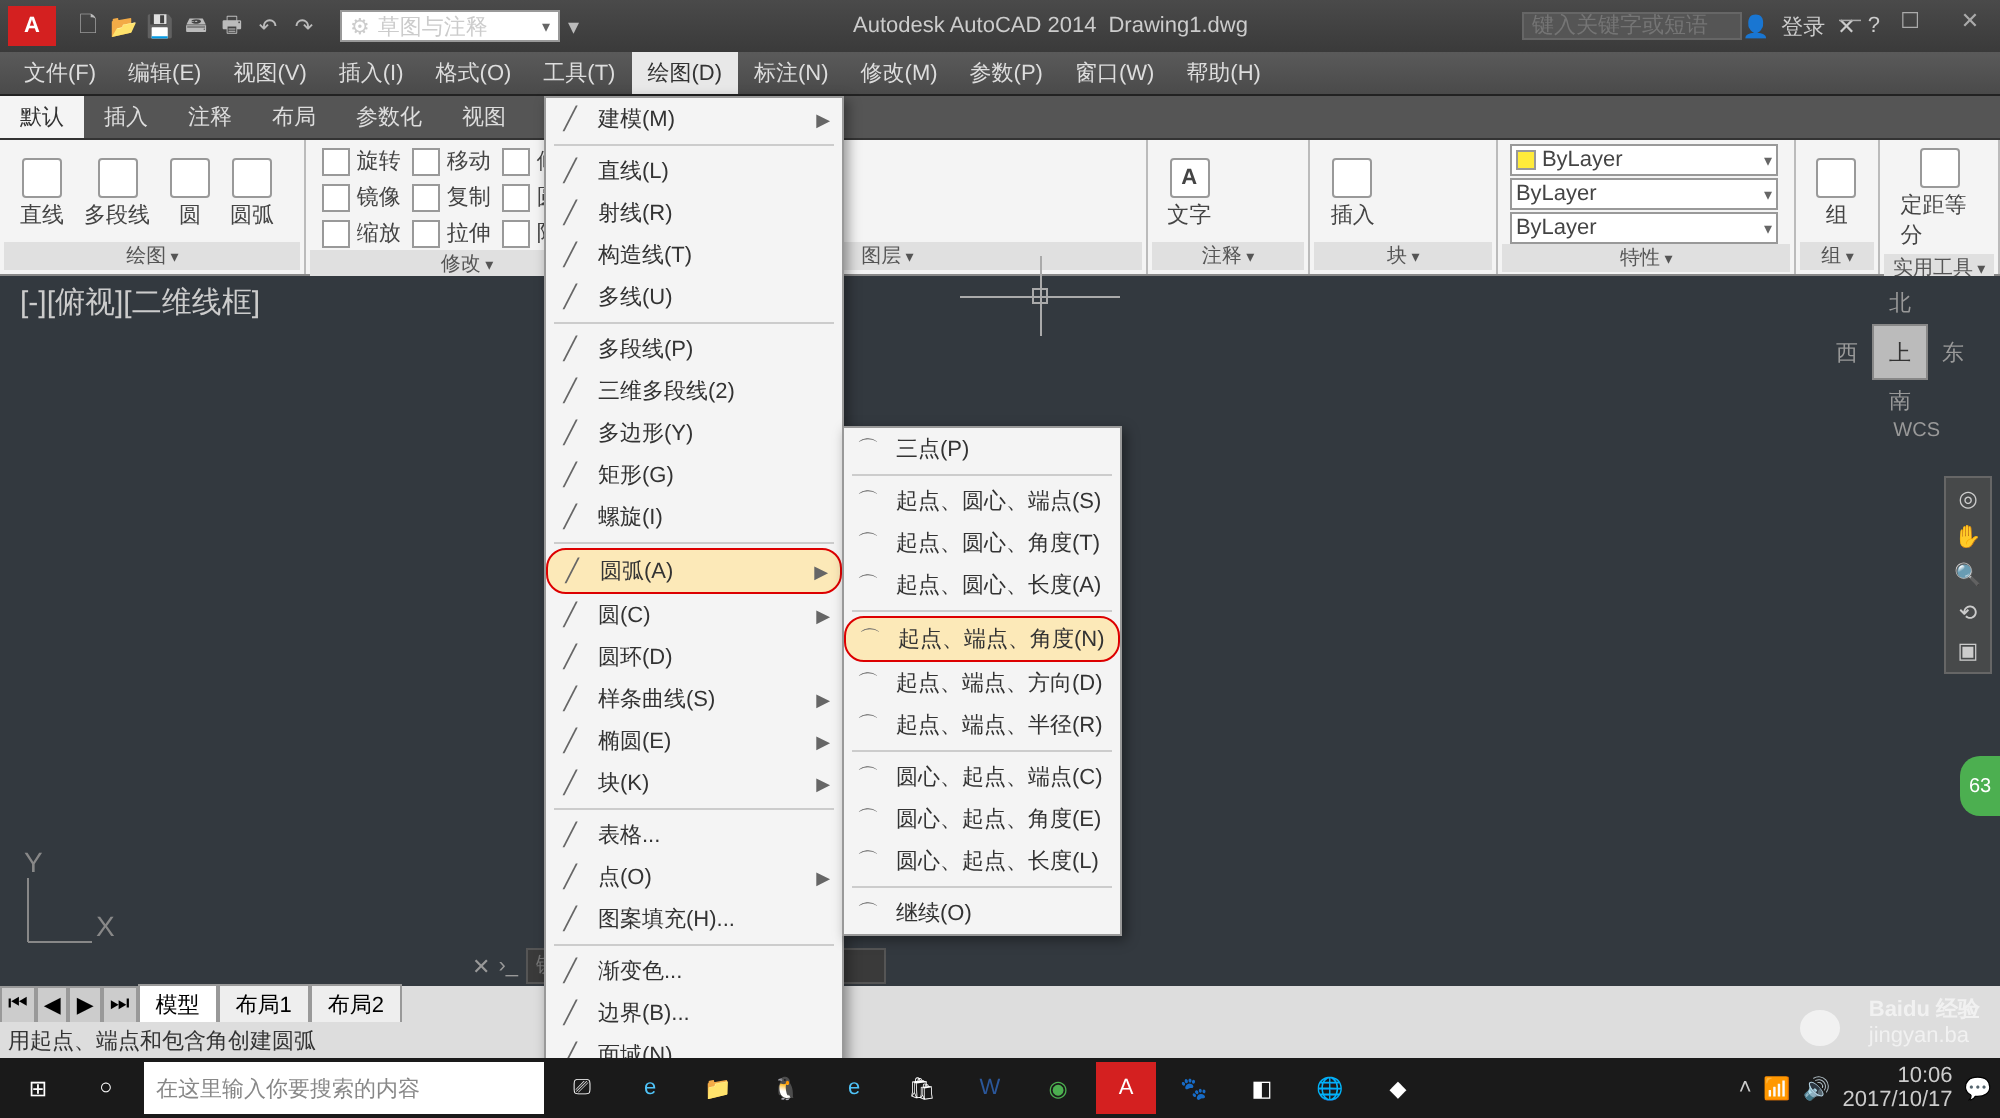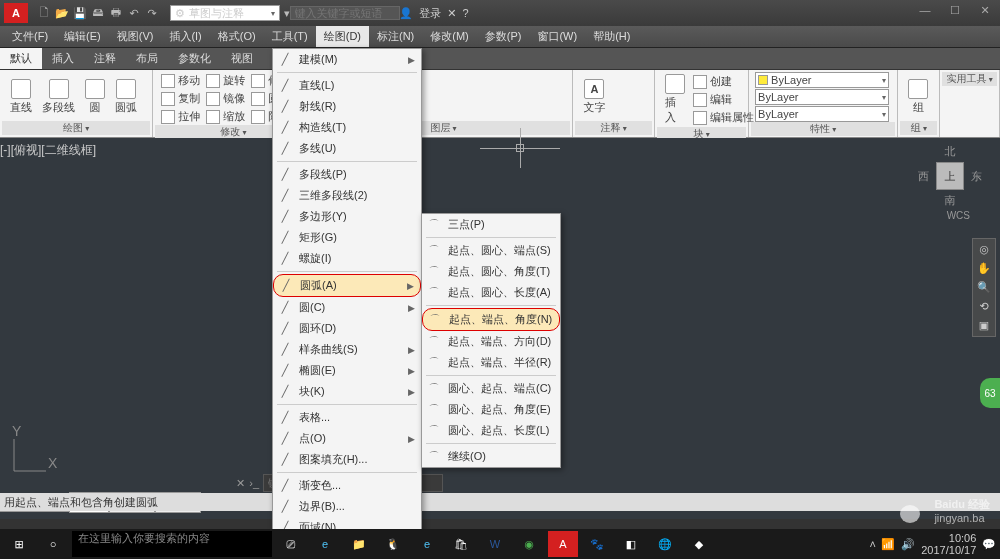--- a/index.html
+++ b/index.html
@@ -23,21 +23,21 @@
 .panel{border-right:1px solid #bbb;display:flex;flex-direction:column;padding:2px}
 .panel-body{flex:1;display:flex;align-items:center;gap:2px;padding:0 4px}
 .panel-title{height:14px;text-align:center;color:#555;font-size:10px;background:#e0e0e0}
 .panel-title::after{content:" ▾";font-size:8px}
 .pbtn{display:flex;flex-direction:column;align-items:center;gap:1px;padding:2px 4px;cursor:pointer;font-size:10px;color:#444}
 .pbtn .ic{width:20px;height:20px;border:1px solid #999;border-radius:2px;background:#fff}
 .pcol{display:flex;flex-direction:column;gap:1px;font-size:10px;color:#444}
 .pcol div{display:flex;align-items:center;gap:3px;padding:1px 2px;cursor:pointer;white-space:nowrap}
 .pcol .ic2{width:14px;height:14px;border:1px solid #999;background:#fff}
 .canvas{position:absolute;left:0;top:138px;right:0;bottom:40px;background:#33393f}
-.canvas-label{position:absolute;left:0;top:4px;color:#ccc;font-size:12px}
+.canvas-label{position:absolute;left:10px;top:4px;color:#ccc;font-size:15px}
 .crosshair-h{position:absolute;left:480px;top:10px;width:80px;height:1px;background:#aaa}
 .crosshair-v{position:absolute;left:520px;top:-10px;width:1px;height:40px;background:#aaa}
 .crosshair-c{position:absolute;left:516px;top:6px;width:8px;height:8px;border:1px solid #aaa}
 .ucs{position:absolute;left:10px;bottom:44px;color:#888;font-size:14px}
 .ucs-y{position:absolute;left:12px;bottom:80px}
 .ucs-x{position:absolute;left:48px;bottom:48px}
 .viewcube{position:absolute;right:20px;top:8px;width:60px;height:60px;display:flex;align-items:center;justify-content:center}
 .viewcube .cube{width:28px;height:28px;background:#bbb;border:1px solid #888;display:flex;align-items:center;justify-content:center;color:#333}
 .viewcube .n{position:absolute;top:-2px;color:#999}
 .viewcube .s{position:absolute;bottom:-2px;color:#999}
@@ -50,21 +50,21 @@
 .cmdline{position:absolute;left:236px;bottom:26px;height:20px;display:flex;align-items:center;gap:4px;color:#999}
 .cmdline input{background:#3a3a3a;border:1px solid #555;color:#999;padding:1px 4px;width:180px;height:18px}
 .tabs-bottom{position:absolute;left:0;bottom:18px;height:18px;background:#ddd;display:flex;align-items:center;font-size:10px;width:100%}
 .tabs-bottom .scroller{display:flex;gap:0}
 .tabs-bottom .scroller span{padding:2px 3px;border:1px solid #999;background:#ccc;cursor:pointer}
 .tabs-bottom .tab{padding:2px 8px;border:1px solid #999;background:#eee;cursor:pointer}
 .tabs-bottom .tab.active{background:#fff}
 .statusbar{position:absolute;left:0;bottom:0;right:0;height:18px;background:#ddd;color:#333;font-size:10px;display:flex;align-items:center;padding:0 4px}
 .taskbar{position:absolute;left:0;bottom:0;right:0;height:30px;background:#1a1a1a;display:flex;align-items:center;padding:0 4px;gap:4px;z-index:500}
 .taskbar .tbtn{width:30px;height:26px;display:flex;align-items:center;justify-content:center;color:#fff;cursor:pointer}
-.taskbar .search{flex:0 0 200px;height:26px;background:#000000;color:#888;display:flex;align-items:flex-start;padding:0 6px}
+.taskbar .search{flex:0 0 200px;height:26px;background:#ffffff;color:#888;display:flex;align-items:center;padding:0 6px}
 .taskbar .tray{margin-left:auto;display:flex;align-items:center;gap:6px;color:#ccc;font-size:10px}
 .taskbar .clock{text-align:right;line-height:1.1}
 .dropdown{position:absolute;background:#f4f4f4;border:1px solid #999;box-shadow:2px 2px 6px rgba(0,0,0,.4);z-index:100}
 .dropdown .mi{display:flex;align-items:center;gap:6px;padding:3px 18px 3px 26px;cursor:pointer;white-space:nowrap;font-size:11px;color:#333;position:relative}
 .dropdown .mi .ic3{width:16px;height:16px;position:absolute;left:4px;display:flex;align-items:center;justify-content:center;color:#666;font-size:11px}
 .dropdown .mi .arrow{position:absolute;right:6px;font-size:9px;color:#666}
 .dropdown .sep{height:1px;background:#ccc;margin:2px 4px}
 .dropdown .mi.hover{background:#fce9b8}
 .mi.circled{border:1px solid #d00;border-radius:10px}
 .menu1{left:272px;top:48px;width:150px}
@@ -88,20 +88,24 @@
     <span>🖴</span>
     <span>🖶</span>
     <span>↶</span>
     <span>↷</span>
   </div>
   <div class="combo" style="width:110px;margin-left:6px">
     <span>⚙</span>
     <span>草图与注释</span>
   </div>
   <span style="margin-left:4px;color:#bbb">▾</span>
+  <div class="tb-center">
+    <span>Autodesk AutoCAD 2014</span>
+    <span>Drawing1.dwg</span>
+  </div>
   <input class="tb-search" placeholder="键入关键字或短语" style="">
   <div class="tb-right">
     <span>👤</span>
     <span>登录</span>
     <span>✕</span>
     <span>?</span>
   </div>
   <div class="win-btns">
     <span>—</span>
     <span>☐</span>
@@ -156,43 +160,43 @@
           <span>圆弧</span>
         </div>
     </div>
     <div class="panel-title">绘图</div>
   </div>
   <div class="panel" style="width:162px">
     <div class="panel-body">
       <div class="pcol">
         <div>
             <span class="ic2"></span>
-            <span>移动</span>
-          </div>
-        <div>
-            <span class="ic2"></span>
-            <span>复制</span>
-          </div>
-        <div>
-            <span class="ic2"></span>
-            <span>拉伸</span>
+            <span>旋转</span>
+          </div>
+        <div>
+            <span class="ic2"></span>
+            <span>镜像</span>
+          </div>
+        <div>
+            <span class="ic2"></span>
+            <span>缩放</span>
           </div>
       </div>
       <div class="pcol">
         <div>
             <span class="ic2"></span>
-            <span>旋转</span>
-          </div>
-        <div>
-            <span class="ic2"></span>
-            <span>镜像</span>
-          </div>
-        <div>
-            <span class="ic2"></span>
-            <span>缩放</span>
+            <span>移动</span>
+          </div>
+        <div>
+            <span class="ic2"></span>
+            <span>复制</span>
+          </div>
+        <div>
+            <span class="ic2"></span>
+            <span>拉伸</span>
           </div>
       </div>
       <div class="pcol">
         <div>
             <span class="ic2"></span>
             <span>修剪</span>
           </div>
         <div>
             <span class="ic2"></span>
             <span>圆角</span>
@@ -217,34 +221,20 @@
         </div>
     </div>
     <div class="panel-title">注释</div>
   </div>
   <div class="panel" style="width:94px">
     <div class="panel-body">
       <div class="pbtn">
           <div class="ic"></div>
           <span>插入</span>
         </div>
-      <div class="pcol">
-        <div>
-            <span class="ic2"></span>
-            <span>创建</span>
-          </div>
-        <div>
-            <span class="ic2"></span>
-            <span>编辑</span>
-          </div>
-        <div>
-            <span class="ic2"></span>
-            <span>编辑属性</span>
-          </div>
-      </div>
     </div>
     <div class="panel-title">块</div>
   </div>
   <div class="panel" style="width:150px">
     <div class="panel-body">
       <div class="pcol" style="width:134px">
         <div class="combo">
             <span class="yellow-dot"></span>
             <span>ByLayer</span>
           </div>
@@ -261,20 +251,26 @@
   <div class="panel" style="width:42px">
     <div class="panel-body">
         <div class="pbtn">
           <div class="ic"></div>
           <span>组</span>
         </div>
       </div>
     <div class="panel-title">组</div>
   </div>
   <div class="panel" style="width:60px">
+    <div class="panel-body">
+        <div class="pbtn">
+          <div class="ic"></div>
+          <span>定距等分</span>
+        </div>
+      </div>
     <div class="panel-title">实用工具</div>
   </div>
 </div>
 
 <div class="canvas">
   <div class="canvas-label">[-][俯视][二维线框]</div>
   <div class="crosshair-h"></div>
   <div class="crosshair-v"></div>
   <div class="crosshair-c"></div>
   <div class="viewcube">
@@ -468,21 +464,21 @@
     <span>⏮</span>
     <span>◀</span>
     <span>▶</span>
     <span>⏭</span>
   </div>
   <span class="tab active">模型</span>
   <span class="tab">布局1</span>
   <span class="tab">布局2</span>
 </div>
 
-<div class="statusbar" style="bottom:48px">
+<div class="statusbar" style="bottom:30px">
   <span>用起点、端点和包含角创建圆弧</span>
 </div>
 
 <div class="watermark">
   <div class="paw"></div>
   <div>
     <div><span>Baidu</span> <span>经验</span></div>
     <div style="font-size:11px;font-weight:normal">jingyan.ba</div>
   </div>
 </div>

